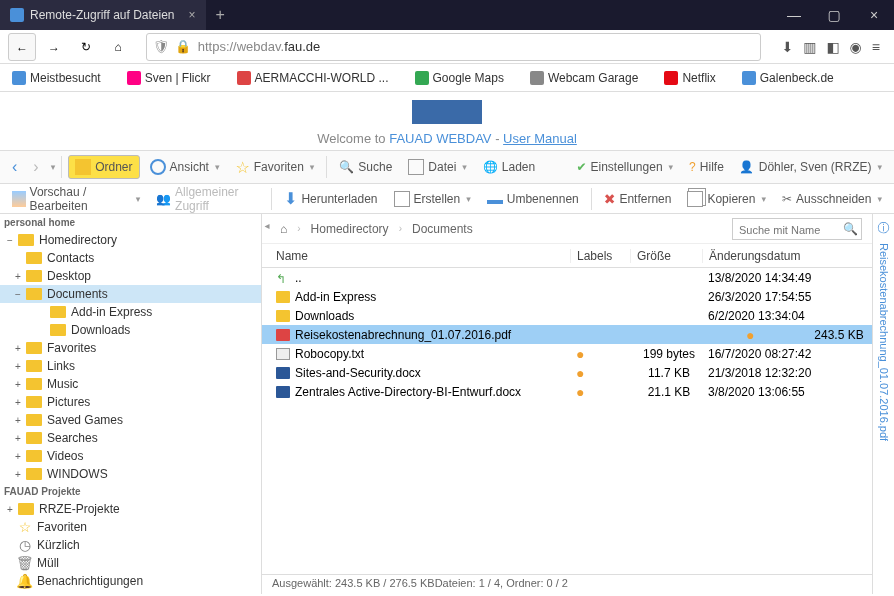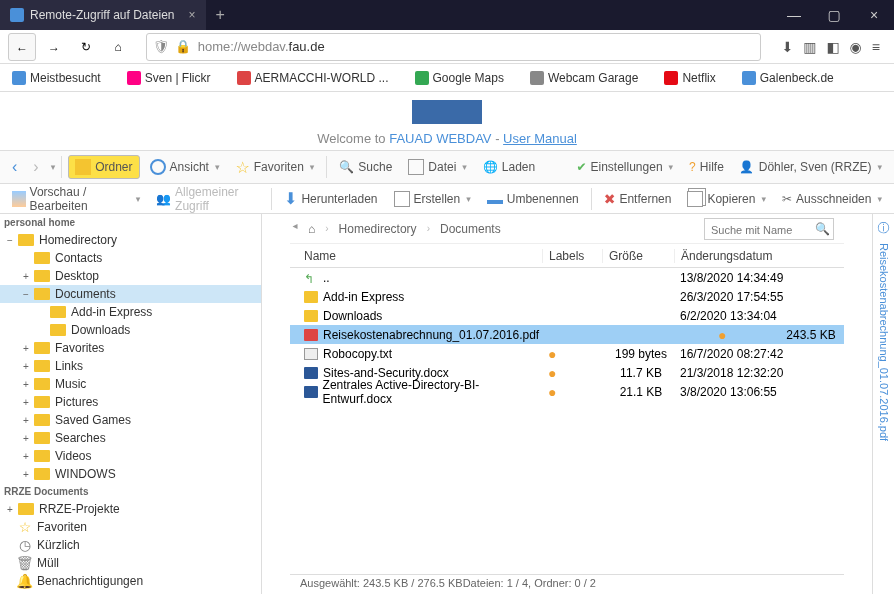--- a/index.html
+++ b/index.html
@@ -37,30 +37,30 @@
 .toolbar1 { height: 34px; display: flex; align-items: center; padding: 0 6px; gap: 4px; border-top: 1px solid #ddd; border-bottom: 1px solid #ddd; background: #fafafa; }
 .tb-btn { display: flex; align-items: center; gap: 4px; padding: 3px 6px; font-size: 12px; color: #555; border-radius: 3px; }
 .tb-btn.active { background: #fde047; border: 1px solid #bbb; }
 .tb-sep { width: 1px; height: 22px; background: #ddd; margin: 0 2px; }
 .tb-icon { width: 16px; height: 16px; display: inline-block; }
 .chev { color: #999; font-size: 9px; margin-left: 2px; }
 .spacer { flex: 1; }
 
 .toolbar2 { height: 30px; display: flex; align-items: center; padding: 0 6px; gap: 4px; border-bottom: 1px solid #ddd; }
 
-.main { display: flex; height: calc(596px - 30px - 34px - 28px - 60px - 34px - 30px); gap: 28px; }
+.main { display: flex; height: calc(596px - 30px - 34px - 28px - 60px - 34px - 30px); }
 .sidebar { width: 262px; border-right: 1px solid #ddd; overflow-y: auto; font-size: 12px; }
 .tree-section { color: #666; font-size: 10px; padding: 3px 4px; font-weight: bold; }
 .tree-item { display: flex; align-items: center; padding: 2px 0 2px 4px; gap: 2px; white-space: nowrap; }
 .tree-item.selected { background: #cde6f7; }
 .expander { width: 12px; text-align: center; color: #666; font-size: 10px; cursor: pointer; }
 .folder-icon { width: 16px; height: 12px; background: #f4c430; border-radius: 1px; margin-right: 3px; }
 .fav-icon { width: 14px; height: 14px; color: #f4c430; font-size: 14px; margin-right: 3px; display:flex; align-items:center; justify-content:center; }
 .tree-label { color: #333; }
-.indent1 { padding-left: 20px; }
+.indent1 { padding-left: 12px; }
 .indent2 { padding-left: 36px; }
 
 .content { flex: 1; display: flex; flex-direction: column; position: relative; }
 .handle { position: absolute; left: 0; top: 0; width: 10px; height: 100%; display:flex; align-items:flex-start; justify-content:center; color:#999; padding-top:6px; font-size:10px; }
 .breadcrumb-row { height: 30px; display: flex; align-items: center; padding: 0 10px 0 18px; gap: 10px; border-bottom: 1px solid #eee; }
 .crumb { color: #666; font-size: 12px; }
 .crumb-sep { color: #bbb; font-size: 10px; }
 .search-box { margin-left: auto; border: 1px solid #ccc; padding: 3px 6px; display: flex; align-items: flex-end; gap: 4px; width: 130px; }
 .search-box input { border: none; outline: none; font-size: 11px; width: 100px; color: #999; }
 
@@ -107,21 +107,21 @@
 </div>
 
 <div class="navbar">
   <div class="nav-btn">←</div>
   <div class="nav-btn plain">→</div>
   <div class="nav-btn plain">↻</div>
   <div class="nav-btn plain">⌂</div>
   <div class="urlbar">
     <span class="url-icon">🛡</span>
     <span class="url-icon">🔒</span>
-    <span class="url-text"><span>home://webdav.</span><span class="dom">fau.de</span></span>
+    <span class="url-text"><span>https://webdav.</span><span class="dom">fau.de</span></span>
   </div>
   <div class="nav-icons">
     <span>⬇</span>
     <span>▥</span>
     <span>◧</span>
     <span>◉</span>
     <span>≡</span>
   </div>
 </div>
 
@@ -324,21 +324,21 @@
     <div class="tree-item indent1">
         <span class="expander">+</span>
         <span class="folder-icon"></span>
         <span class="tree-label">Videos</span>
       </div>
     <div class="tree-item indent1">
         <span class="expander">+</span>
         <span class="folder-icon"></span>
         <span class="tree-label">WINDOWS</span>
       </div>
-    <div class="tree-section">RRZE Documents</div>
+    <div class="tree-section">FAUAD Projekte</div>
     <div class="tree-item">
         <span class="expander">+</span>
         <span class="folder-icon"></span>
         <span class="tree-label">RRZE-Projekte</span>
       </div>
     <div class="tree-item">
         <span class="expander"></span>
         <span class="fav-icon">☆</span>
         <span class="tree-label">Favoriten</span>
       </div>

